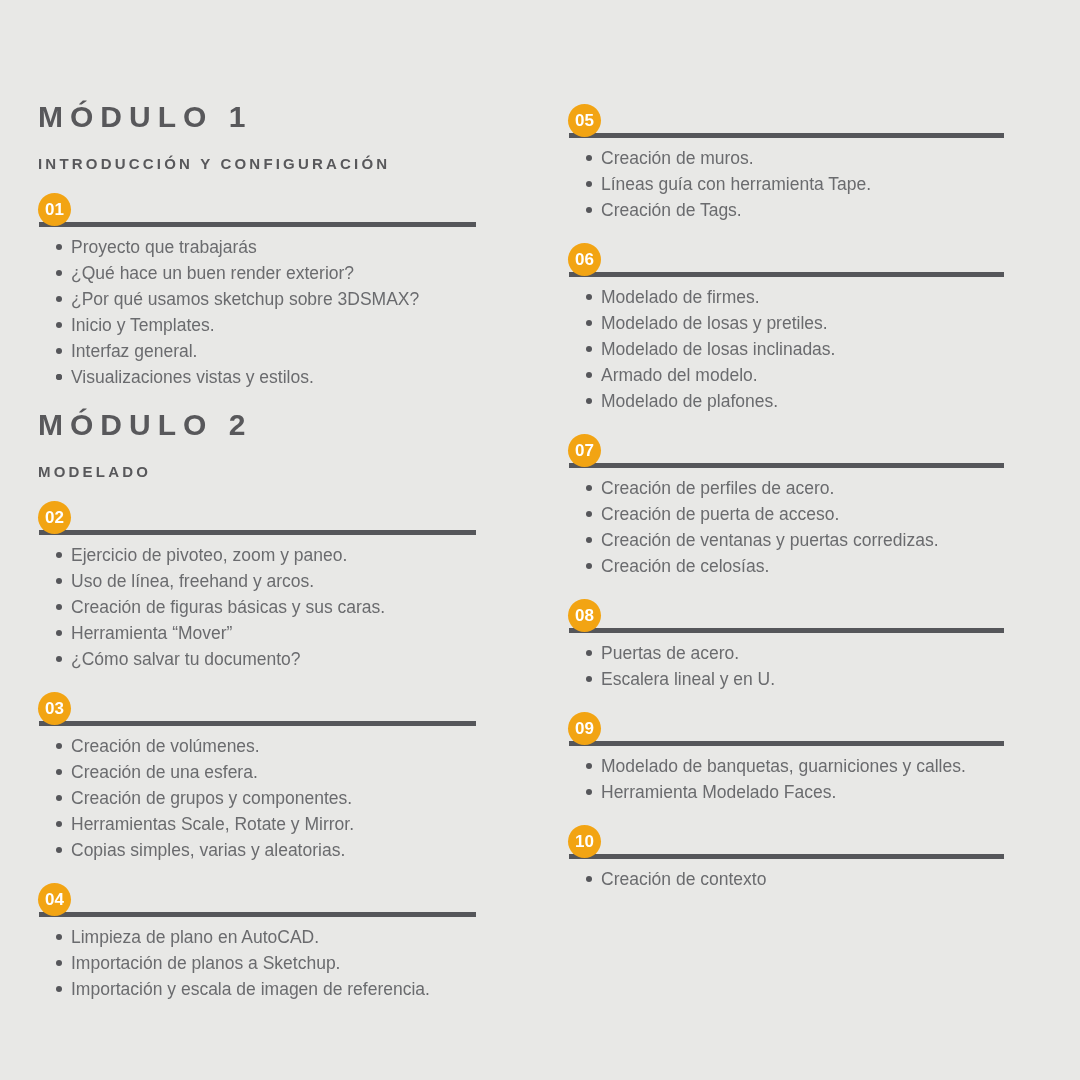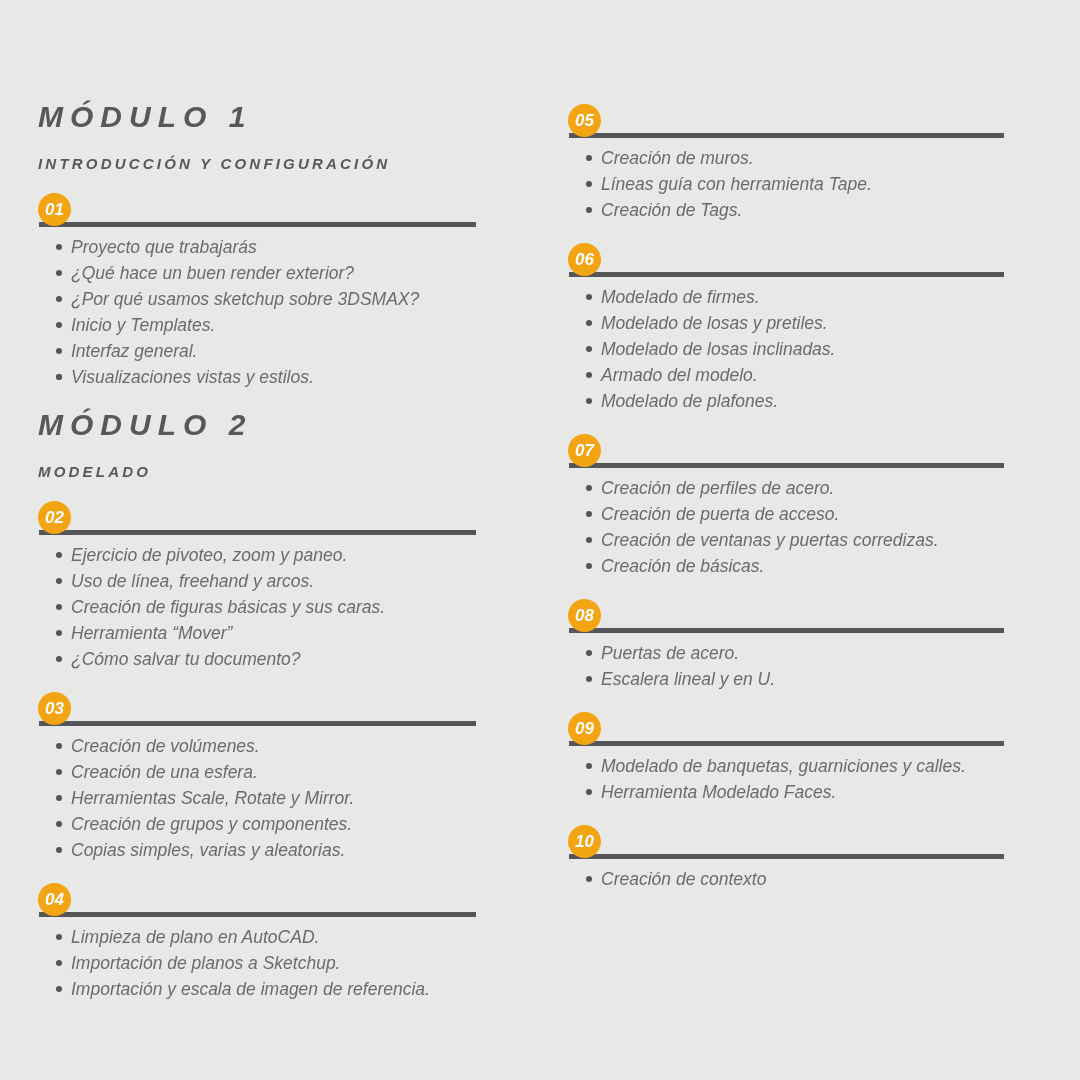--- a/index.html
+++ b/index.html
@@ -4,21 +4,21 @@
 <style>
   html, body { margin: 0; padding: 0; }
   .canvas {
     position: relative;
     width: 1080px;
     height: 1080px;
     background: var(--bg, #E8E8E6);
     font-family: "Liberation Sans", sans-serif;
     overflow: hidden;
   }
-  .col { position: absolute; font-style: italic; }
+  .col { position: absolute; }
   .col-left  { left: 38px;  top: 100px; width: 438px; }
   .col-right { left: 568px; top: 104px; width: 436px; }
   .col > *:first-child { margin-top: 0; }
 
   .module-header { margin-top: 18px; }
   .module-title {
     font-size: 30px;
     font-weight: bold;
     letter-spacing: 7px;
     color: var(--heading, #58585B);
@@ -115,22 +115,22 @@
         </ul>
       </div>
       <div class="section">
         <div class="section-head">
           <span class="rule"></span>
           <span class="badge">03</span>
         </div>
         <ul class="items">
           <li><span class="dot"></span><span class="item-text">Creación de volúmenes.</span></li>
           <li><span class="dot"></span><span class="item-text">Creación de una esfera.</span></li>
+          <li><span class="dot"></span><span class="item-text">Creación de grupos y componentes.</span></li>
           <li><span class="dot"></span><span class="item-text">Herramientas Scale, Rotate y Mirror.</span></li>
-          <li><span class="dot"></span><span class="item-text">Creación de grupos y componentes.</span></li>
           <li><span class="dot"></span><span class="item-text">Copias simples, varias y aleatorias.</span></li>
         </ul>
       </div>
       <div class="section">
         <div class="section-head">
           <span class="rule"></span>
           <span class="badge">04</span>
         </div>
         <ul class="items">
           <li><span class="dot"></span><span class="item-text">Limpieza de plano en AutoCAD.</span></li>
@@ -166,21 +166,21 @@
       </div>
       <div class="section">
         <div class="section-head">
           <span class="rule"></span>
           <span class="badge">07</span>
         </div>
         <ul class="items">
           <li><span class="dot"></span><span class="item-text">Creación de perfiles de acero.</span></li>
           <li><span class="dot"></span><span class="item-text">Creación de puerta de acceso.</span></li>
           <li><span class="dot"></span><span class="item-text">Creación de ventanas y puertas corredizas.</span></li>
-          <li><span class="dot"></span><span class="item-text">Creación de básicas.</span></li>
+          <li><span class="dot"></span><span class="item-text">Creación de celosías.</span></li>
         </ul>
       </div>
       <div class="section">
         <div class="section-head">
           <span class="rule"></span>
           <span class="badge">08</span>
         </div>
         <ul class="items">
           <li><span class="dot"></span><span class="item-text">Puertas de acero.</span></li>
           <li><span class="dot"></span><span class="item-text">Escalera lineal y en U.</span></li>

